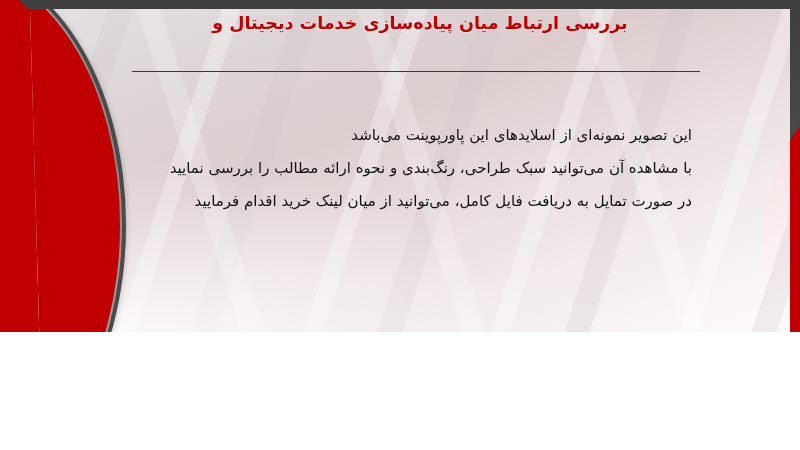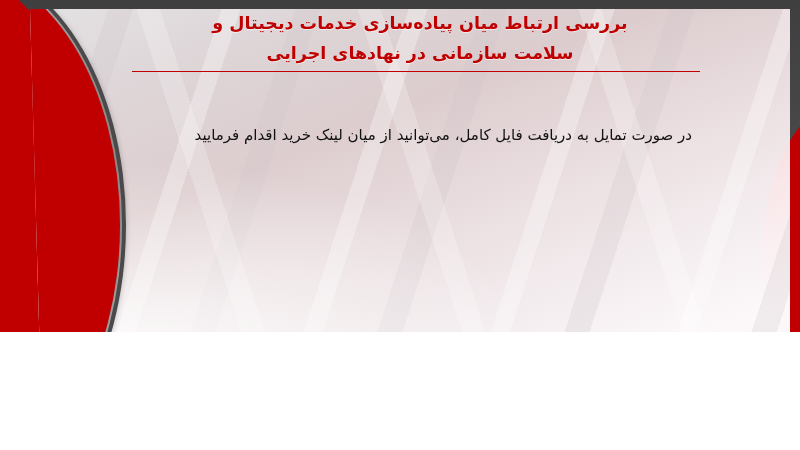--- a/index.html
+++ b/index.html
@@ -199,22 +199,23 @@
     <div class="sheen"></div>
     <div class="sheen2"></div>
     <div class="glow"></div>
     <div class="panel-curve"></div>
     <div class="panel-curve-outline"></div>
     <div class="bottom-slant"></div>
   </div>
 
   <div class="title">
     <div>بررسی ارتباط میان پیاده‌سازی خدمات دیجیتال و</div>
-    <div>سلامت سازمانی در نهادهای اجرایی</div>
   </div>
 
   <div class="title-rule"></div>
 
   <div class="body-text">
+    <span class="line">این تصویر نمونه‌ای از اسلایدهای این پاورپوینت می‌باشد</span>
+    <span class="line">با مشاهده آن می‌توانید سبک طراحی، رنگ‌بندی و نحوه ارائه مطالب را بررسی نمایید</span>
     <span class="line">در صورت تمایل به دریافت فایل کامل، می‌توانید از میان لینک خرید اقدام فرمایید</span>
   </div>
 
 </div>
 
 </body></html>

